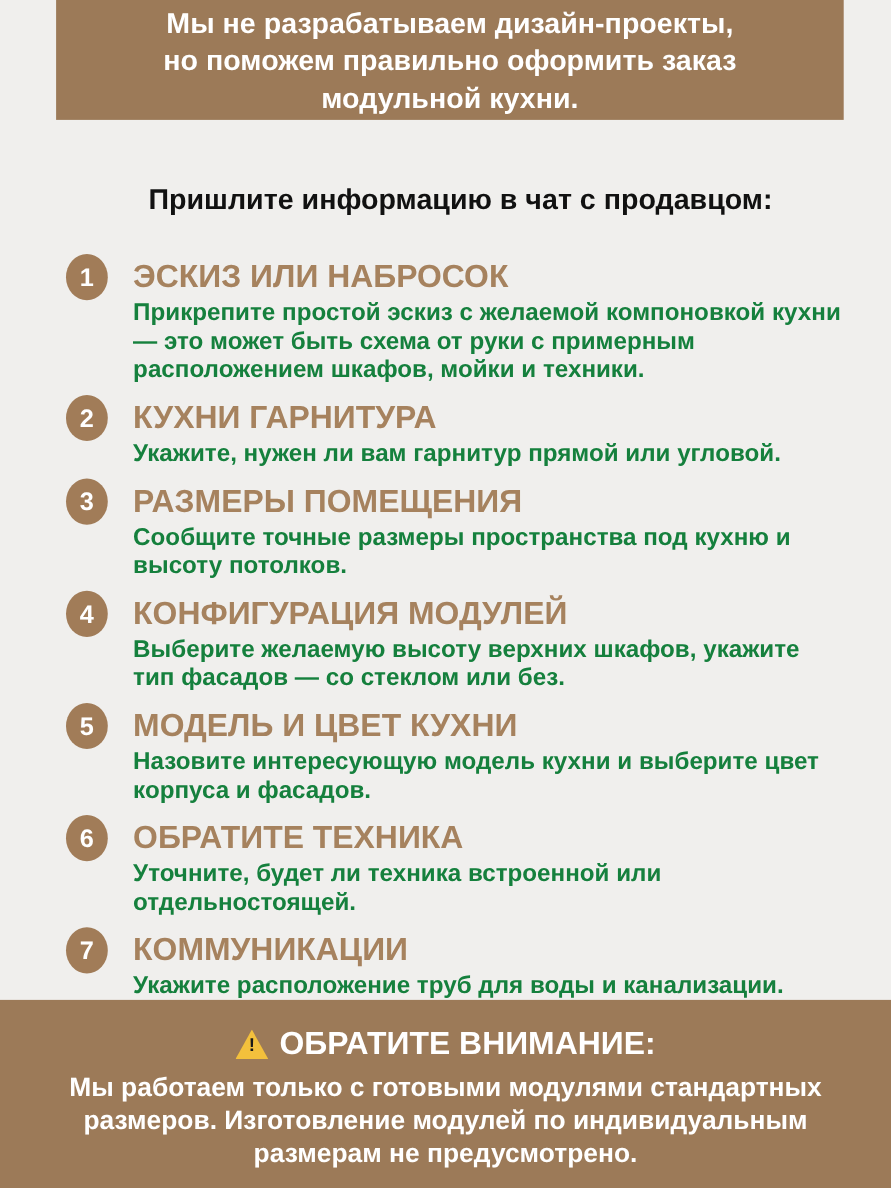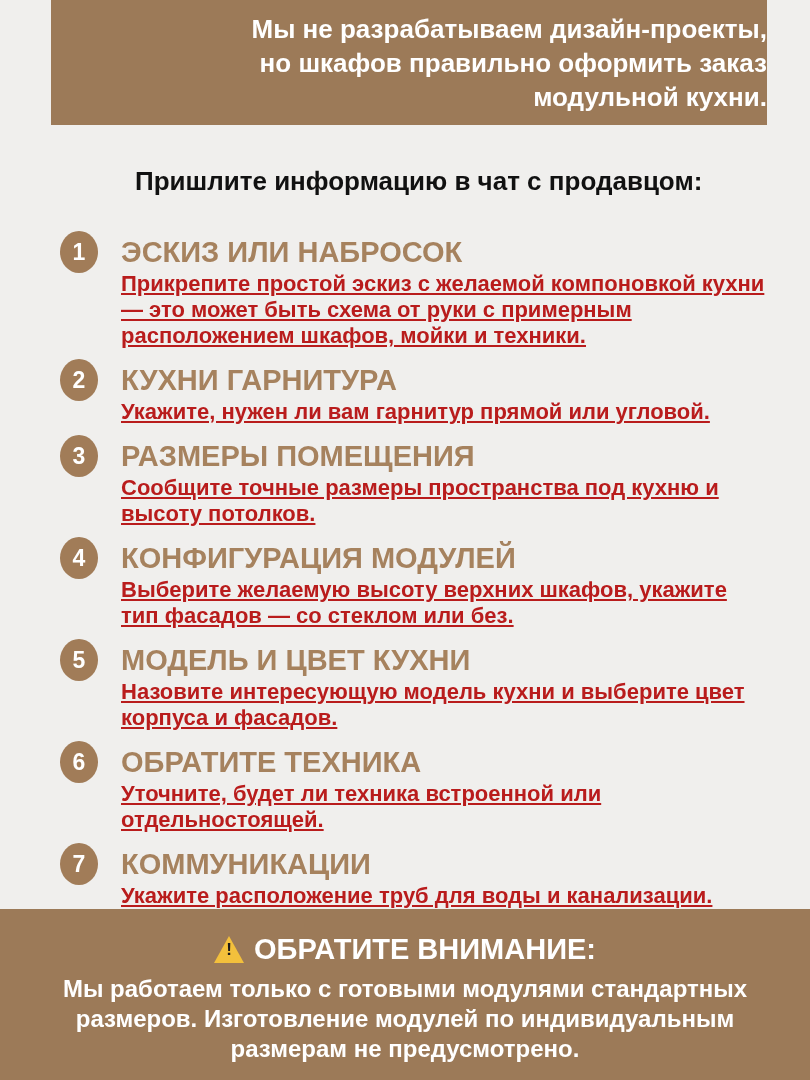--- a/index.html
+++ b/index.html
@@ -12,26 +12,26 @@
     height: 1080px;
     background: #f0efed;
   }
 
   
   .header-box {
     position: absolute;
     left: 51px;
     top: 0;
     width: 716px;
-    height: 125px;
+    height: 109px;
     background: #9c7a58;
     color: #ffffff;
     display: flex;
     flex-direction: column;
-    align-items: flex-end;
+    align-items: center;
     justify-content: center;
     text-align: center;
   }
   .header-box .hline {
     font-size: 26px;
     font-weight: bold;
     line-height: 34px;
     white-space: nowrap;
   }
 
@@ -81,22 +81,21 @@
     color: #a6825e;
     letter-spacing: 0px;
     white-space: nowrap;
   }
   .step-body {
     width: 645px;
     padding-top: 4px;
     font-size: 22px;
     line-height: 26px;
     font-weight: bold;
-    color: #b91c1c;
-    text-decoration: underline;
+    color: #15803d;
   }
 
   
   .footer-box {
     position: absolute;
     left: 0;
     bottom: 0;
     width: 810px;
     height: 171px;
     background: #9c7a58;
@@ -147,21 +146,21 @@
     font-weight: bold;
   }
 </style>
 </head>
 <body>
 
 <div class="canvas">
 
   <div class="header-box">
     <div class="hline">Мы не разрабатываем дизайн-проекты,</div>
-    <div class="hline">но шкафов правильно оформить заказ</div>
+    <div class="hline">но поможем правильно оформить заказ</div>
     <div class="hline">модульной кухни.</div>
   </div>
 
   <div class="subtitle">Пришлите информацию в чат с продавцом:</div>
 
   <div class="steps">
     <div class="step">
       <div class="step-badge">1</div>
       <div class="step-content">
         <div class="step-title">ЭСКИЗ ИЛИ НАБРОСОК</div>

